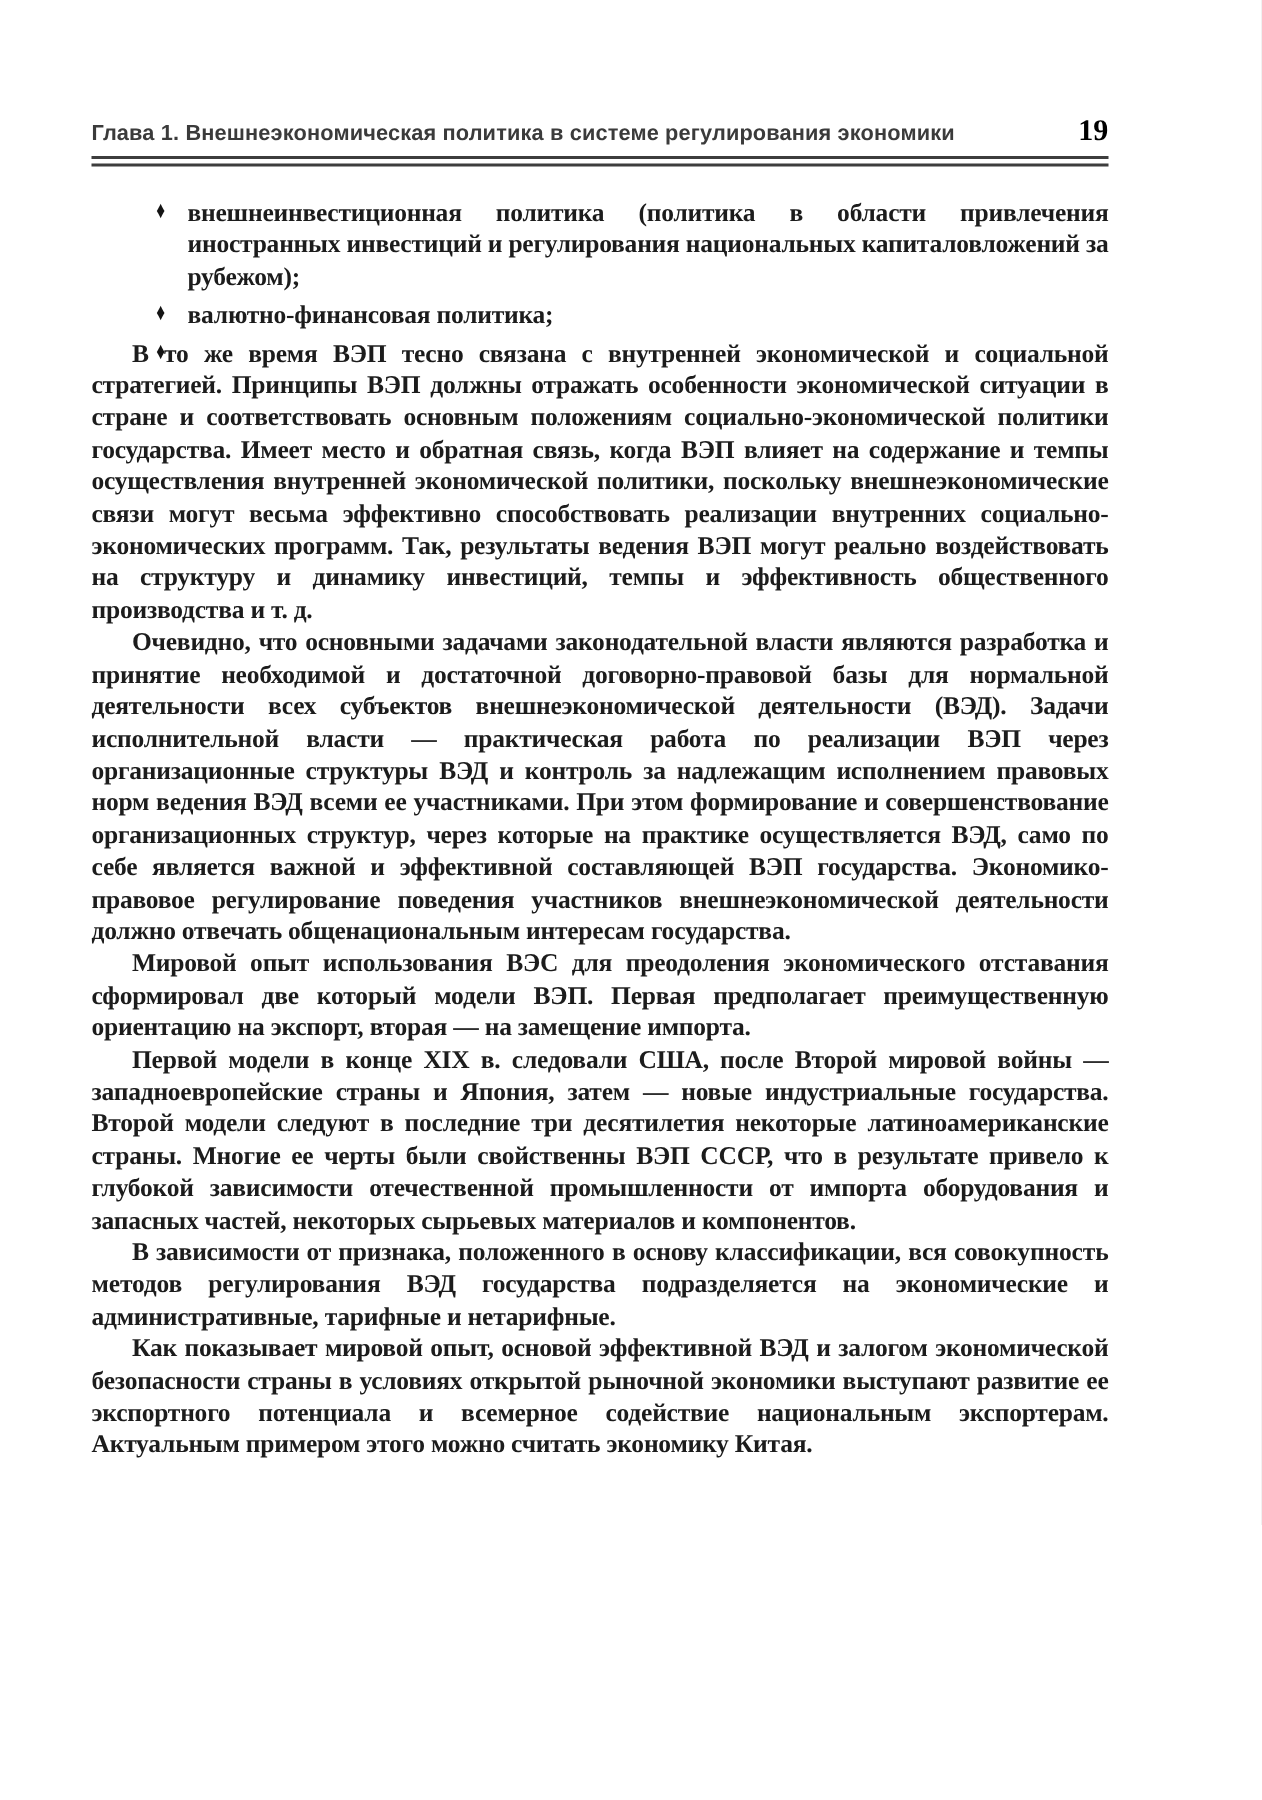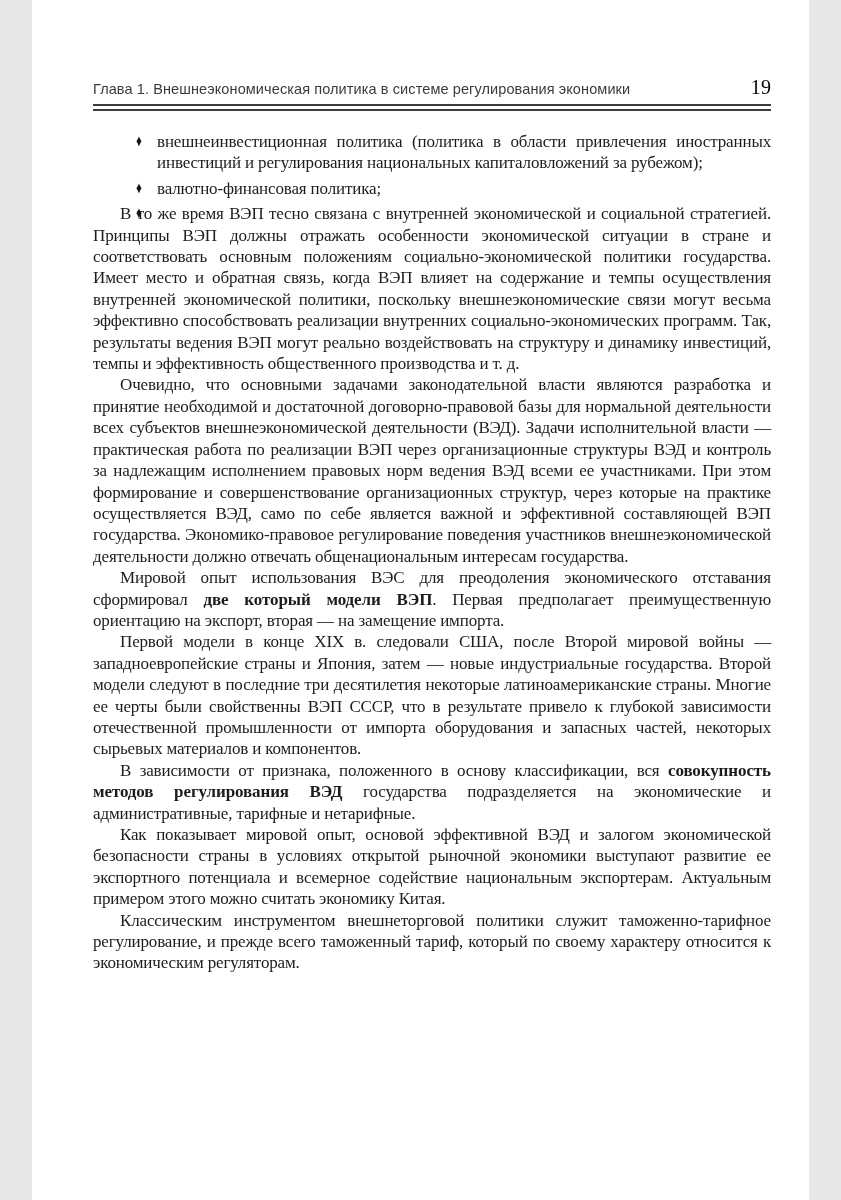--- a/index.html
+++ b/index.html
@@ -1,22 +1,23 @@
 <!DOCTYPE html>
 <html lang="ru"><head>
 <meta charset="utf-8">
 <style>
   html, body { margin: 0; padding: 0; background: #e8e8e8; }
   .page {
     position: relative;
-    width: 777px;
+    width: 841px;
     height: 1200px;
     background: #ffffff;
     margin: 0 auto;
     overflow: hidden;
+    font-weight: bold;
   }
   .textblock {
     position: absolute;
     left: 61px;
     top: 76px;
     width: 678px;
   }
   .running-header {
     display: flex;
     justify-content: space-between;
@@ -91,18 +92,17 @@
           <li><span class="diamond">♦</span><span>валютно-финансовая политика;</span></li>
           <li><span class="diamond">♦</span></li>
         </ul>
       <div class="paragraphs">
           <p><span>В то же время ВЭП тесно связана с внутренней экономической и социальной стратегией. Принципы ВЭП должны отражать особенности экономической ситуации в стране и соответствовать основным положениям социально-экономической политики государства. Имеет место и обратная связь, когда ВЭП влияет на содержание и темпы осуществления внутренней экономической политики, поскольку внешнеэкономические связи могут весьма эффективно способствовать реализации внутренних социально-экономических программ. Так, результаты ведения ВЭП могут реально воздействовать на структуру и динамику инвестиций, темпы и эффективность общественного производства и т. д.</span></p>
           <p><span>Очевидно, что основными задачами законодательной власти являются разработка и принятие необходимой и достаточной договорно-правовой базы для нормальной деятельности всех субъектов внешнеэкономической деятельности (ВЭД). Задачи исполнительной власти — практическая работа по реализации ВЭП через организационные структуры ВЭД и контроль за надлежащим исполнением правовых норм ведения ВЭД всеми ее участниками. При этом формирование и совершенствование организационных структур, через которые на практике осуществляется ВЭД, само по себе является важной и эффективной составляющей ВЭП государства. Экономико-правовое регулирование поведения участников внешнеэкономической деятельности должно отвечать общенациональным интересам государства.</span></p>
           <p><span>Мировой опыт использования ВЭС для преодоления экономического отставания сформировал </span><b>две который модели ВЭП</b><span>. Первая предполагает преимущественную ориентацию на экспорт, вторая — на замещение импорта.</span></p>
           <p><span>Первой модели в конце XIX в. следовали США, после Второй мировой войны — западноевропейские страны и Япония, затем — новые индустриальные государства. Второй модели следуют в последние три десятилетия некоторые латиноамериканские страны. Многие ее черты были свойственны ВЭП СССР, что в результате привело к глубокой зависимости отечественной промышленности от импорта оборудования и запасных частей, некоторых сырьевых материалов и компонентов.</span></p>
           <p><span>В зависимости от признака, положенного в основу классификации, вся </span><b>совокупность методов регулирования ВЭД</b><span> государства подразделяется на экономические и административные, тарифные и нетарифные.</span></p>
           <p><span>Как показывает мировой опыт, основой эффективной ВЭД и залогом экономической безопасности страны в условиях открытой рыночной экономики выступают развитие ее экспортного потенциала и всемерное содействие национальным экспортерам. Актуальным примером этого можно считать экономику Китая.</span></p>
-          <p><span>Классическим инструментом внешнеторговой политики служит таможенно-тарифное регулирование, и прежде всего таможенный тариф, который по своему характеру относится к экономическим регуляторам.</span></p>
         </div>
     </div>
 
   </div>
 </div>
 
 </body></html>

